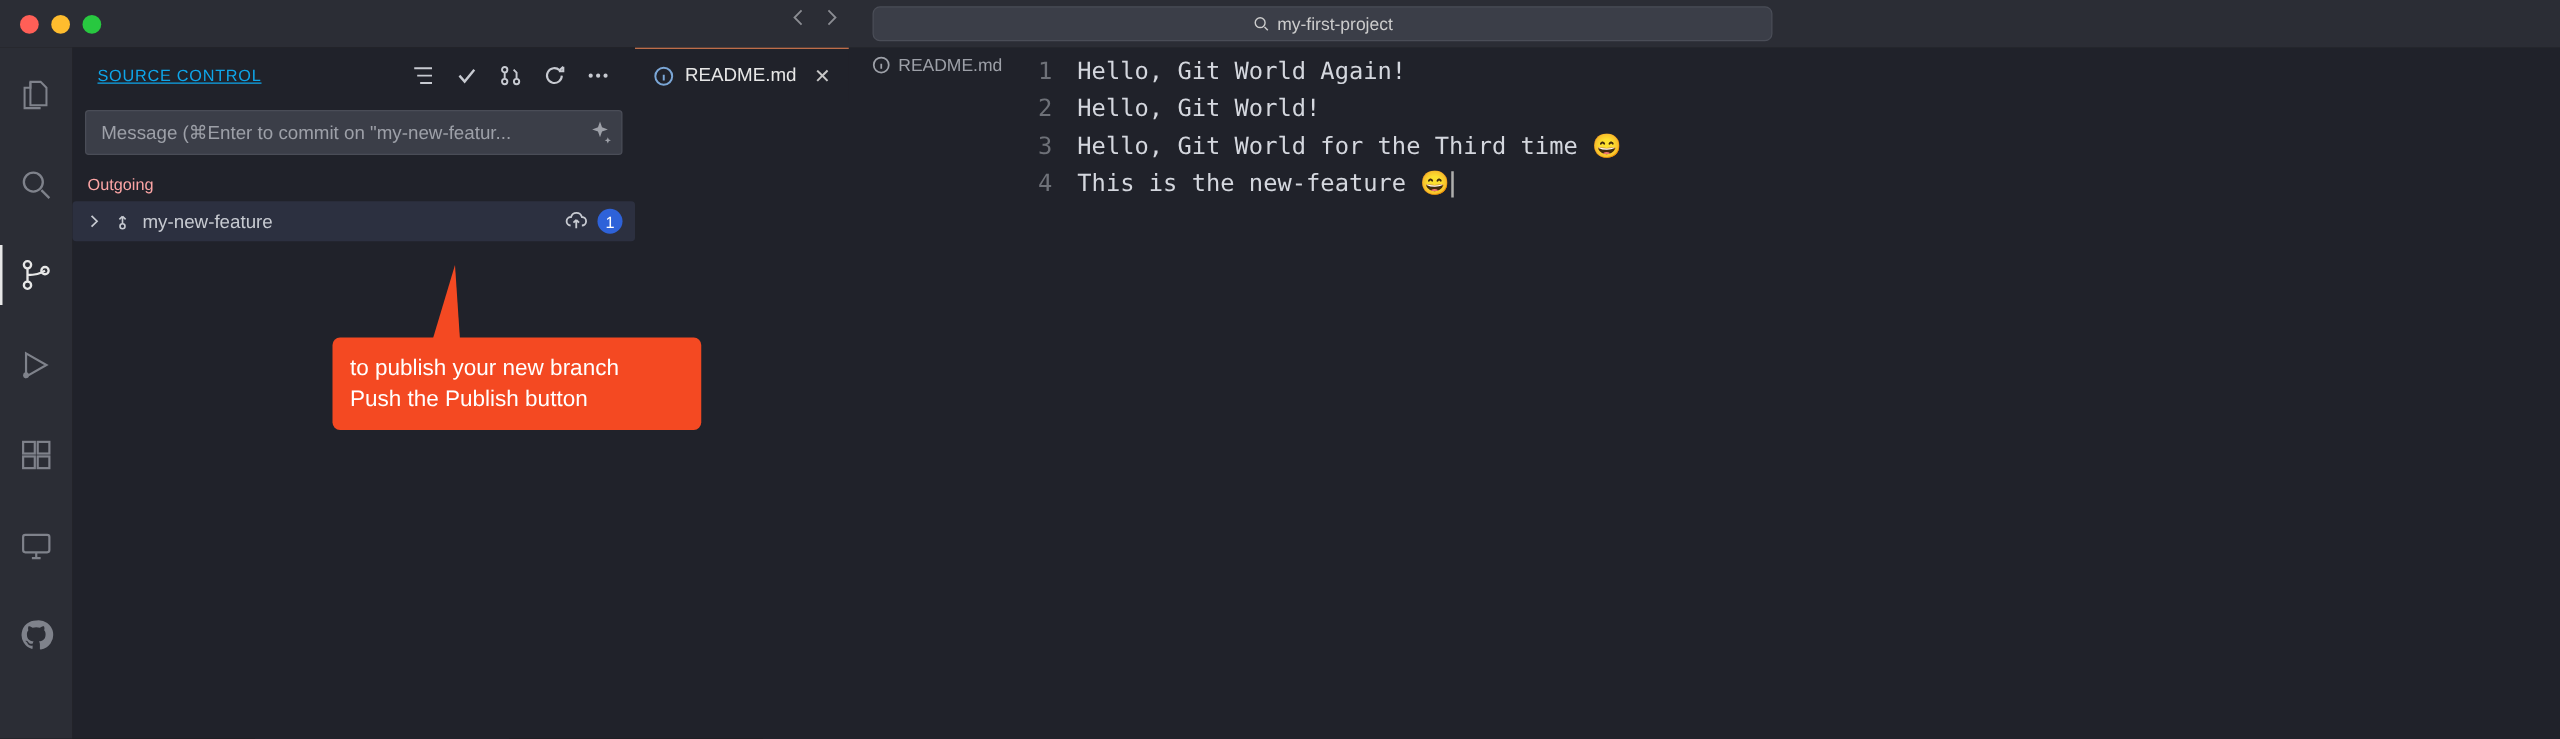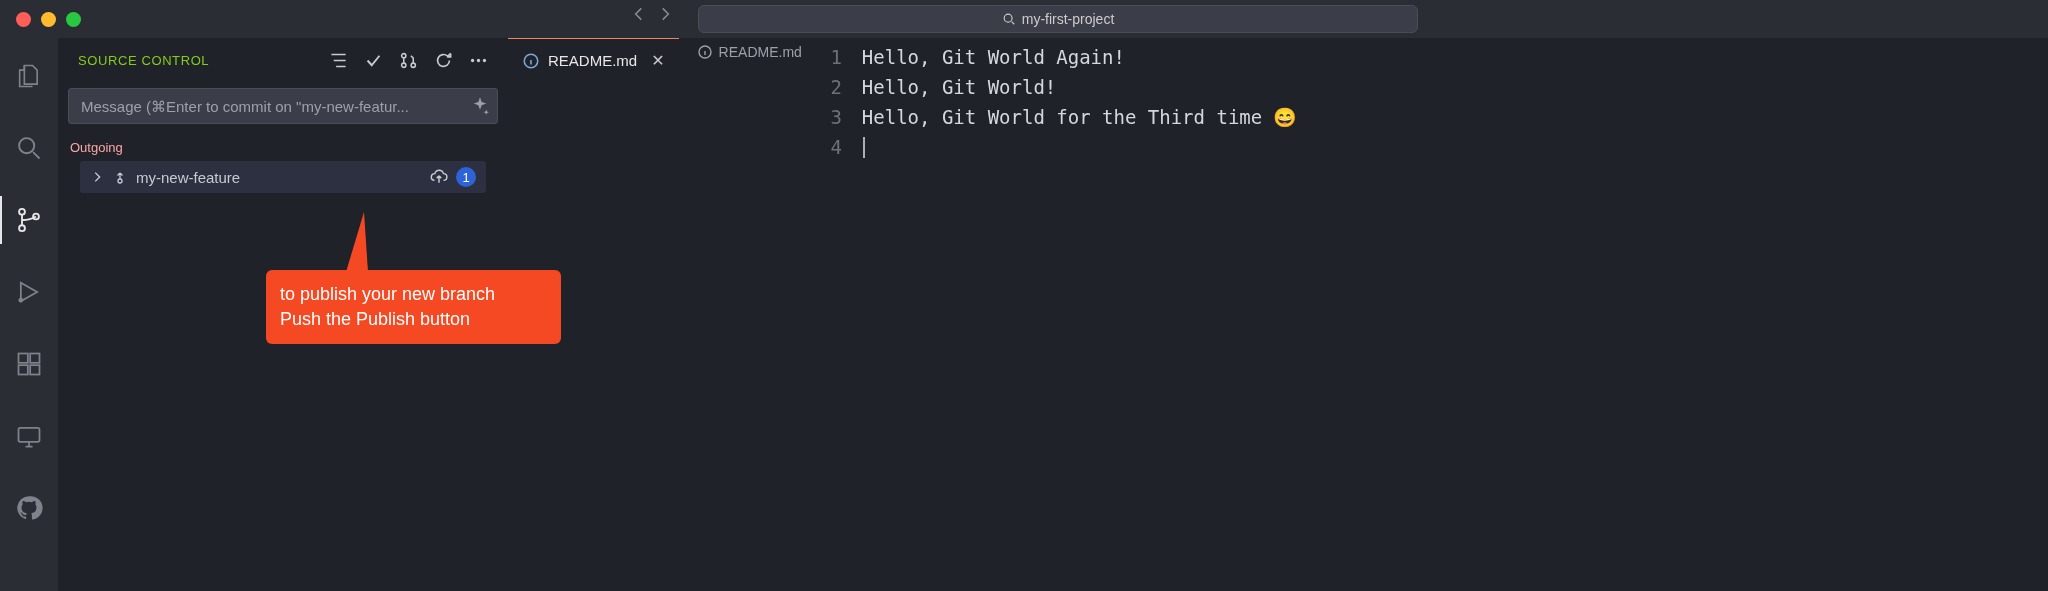--- a/index.html
+++ b/index.html
@@ -117,21 +117,22 @@
   .panel-header {
     height: 44px;
     display: flex;
     align-items: center;
     padding: 0 20px 0 20px;
     justify-content: space-between;
   }
   .panel-title {
     font-size: 13px;
     letter-spacing: 0.6px;
-    color: #84cc16;
+    color: #0ea5e9;
+    text-decoration: underline;
   }
   .panel-actions {
     display: flex;
     gap: 16px;
     color: #c7cad1;
   }
   .panel-actions .ic { width:19px; height:19px; display:flex; align-items:center; justify-content:center; cursor:pointer; }
   .panel-actions svg { width:19px; height:19px; }
 
   .commit-input-row {
@@ -175,21 +176,21 @@
   }
   .publish-btn svg { width:18px; height:18px; }
 
   .section-label {
     padding: 6px 12px 6px 12px;
     font-size: 13px;
     color: #fca5a5;
   }
 
   .branch-row {
-    margin: 0 22px;
+    margin: 0 0;
     height: 32px;
     background: #2c3040;
     border-radius: 3px;
     display: flex;
     align-items: center;
     padding: 0 10px;
     gap: 8px;
     color: #c7cad1;
     font-size: 15px;
     cursor: pointer;
@@ -477,18 +478,18 @@
         <div class="gutter">
           <div>1</div>
           <div>2</div>
           <div>3</div>
           <div>4</div>
         </div>
         <div class="code-lines">
           <div class="code-line">Hello, Git World Again!</div>
           <div class="code-line">Hello, Git World!</div>
           <div class="code-line">Hello, Git World for the Third time 😄</div>
-          <div class="code-line"><span class="cursor"></span></div>
+          <div class="code-line"><span>This is the new-feature 😄</span><span class="cursor"></span></div>
         </div>
       </div>
     </div>
   </div>
 </div>
 
 </body></html>

